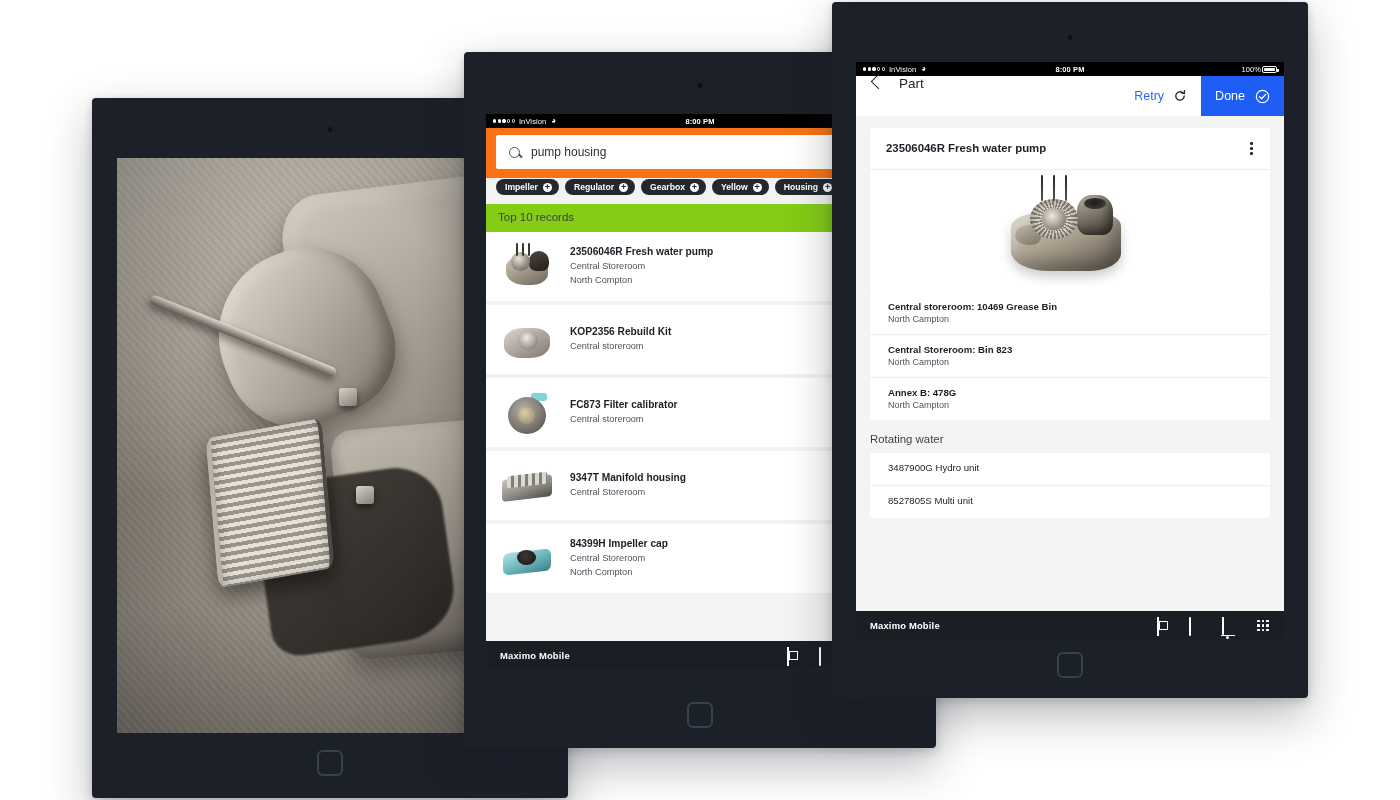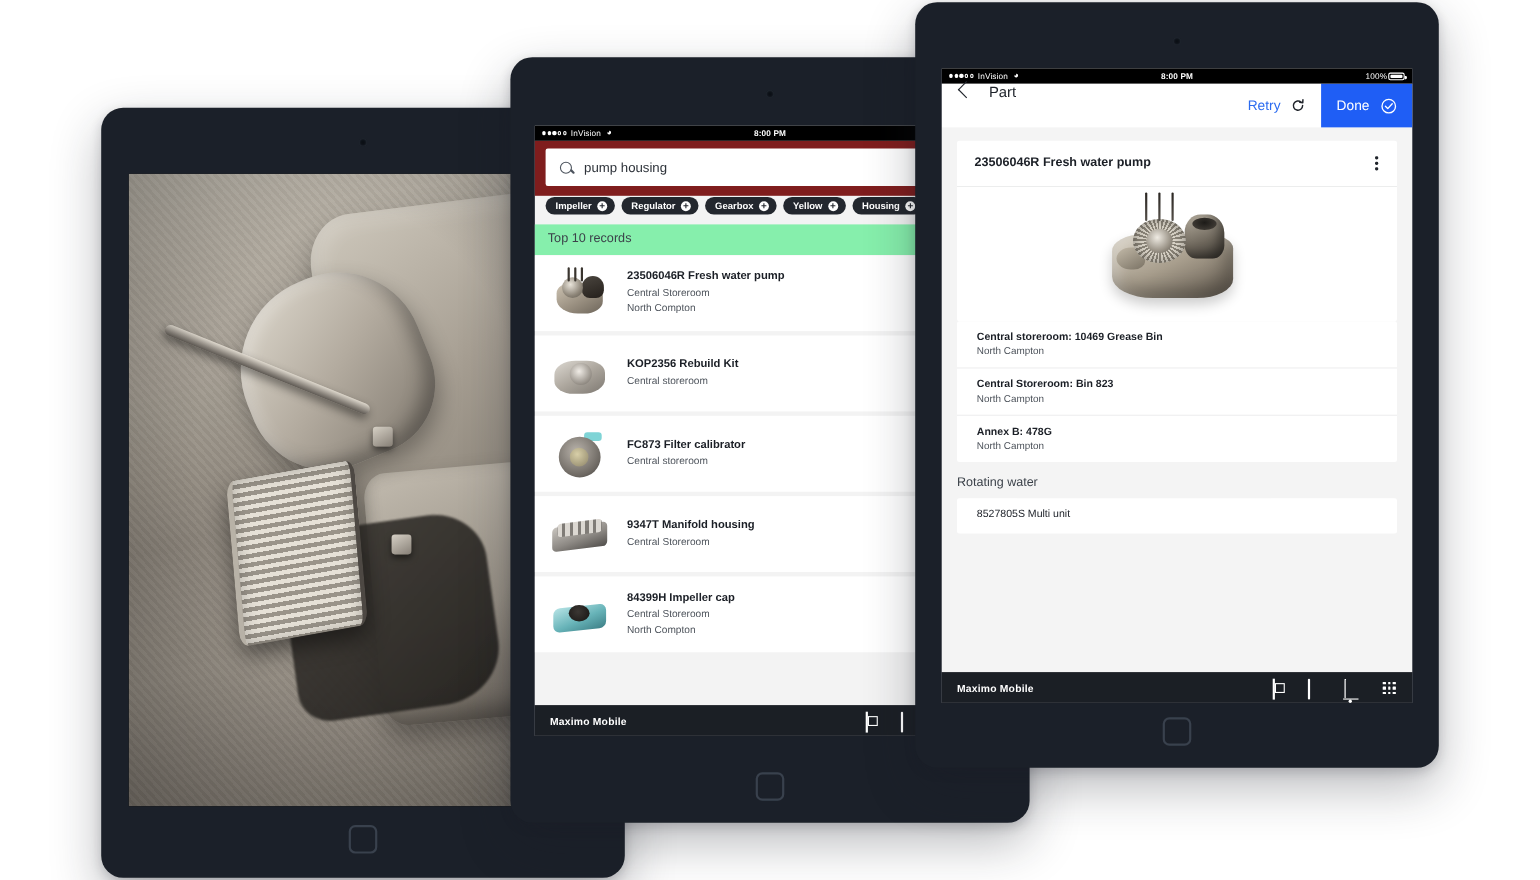--- a/index.html
+++ b/index.html
@@ -8,21 +8,21 @@
     background: #ffffff;
     font-family: "Liberation Sans", sans-serif;
     overflow: hidden;
   }
   .stage { position: relative; width: 1400px; height: 800px; background: #fff; }
 
   
   .tablet {
     position: absolute;
     background: #1b2029;
-    border-radius: 20px;
+    border-radius: 4px;
     box-shadow: 0 18px 45px rgba(25,30,40,.30), 0 3px 10px rgba(25,30,40,.18);
   }
   .tablet .screen {
     position: absolute; overflow: hidden; background: #000;
   }
   .camera {
     position: absolute; width: 7px; height: 7px; border-radius: 50%;
     background: #0c1016; box-shadow: inset 0 0 2px #39414f;
     left: 50%; transform: translateX(-50%);
   }
@@ -134,39 +134,39 @@
   .app { height: 100%; background: #f3f3f3; display: flex; flex-direction: column; }
   .navbar {
     background: #fff; height: 42px; display: flex; align-items: center;
     padding: 0 14px; gap: 14px; border-bottom: 1px solid #e8e8e8; flex: 0 0 auto;
   }
   .back-chevron {
     width: 11px; height: 11px; border-left: 1.8px solid #20242b; border-bottom: 1.8px solid #20242b;
     transform: rotate(45deg); margin-left: 3px;
   }
   .nav-title { font-size: 13.5px; color: #1d2229; font-weight: 400; }
-  .searchwrap { background: #7f1d1d; padding: 7px 10px 9px; flex: 0 0 auto; }
+  .searchwrap { background: #f97316; padding: 7px 10px 9px; flex: 0 0 auto; }
   .searchbar {
     background: #fff; height: 34px; border-radius: 2px; display: flex; align-items: center;
     gap: 11px; padding: 0 13px;
   }
   .mag { width: 11px; height: 11px; border: 1.6px solid #4d545e; border-radius: 50%; position: relative; flex: 0 0 auto; }
   .mag::after { content: ""; position: absolute; width: 5px; height: 1.6px; background: #4d545e; right: -4px; bottom: 0px; transform: rotate(45deg); border-radius: 1px; }
   .search-val { font-size: 12px; color: #2c3views038; color: #2d3239; }
   .chips { display: flex; gap: 6px; padding: 1px 10px 9px; overflow: hidden; flex: 0 0 auto; }
   .chip {
     background: #23272e; color: #fff; border-radius: 11px; height: 16px;
     display: flex; align-items: center; gap: 5px; padding: 0 7px 0 9px;
     font-size: 8.6px; font-weight: 700; white-space: nowrap; flex: 0 0 auto;
   }
   .chip .plus {
     width: 9px; height: 9px; border-radius: 50%; background: #fff; color: #23272e;
     font-size: 9px; line-height: 8.4px; text-align: center; font-weight: 700; flex: 0 0 auto;
   }
-  .listhead { font-size: 11.5px; color: #3c424a; padding: 7px 12px 9px; background: #86efac; flex: 0 0 auto; }
+  .listhead { font-size: 11.5px; color: #3c424a; padding: 7px 12px 9px; background: #84cc16; flex: 0 0 auto; }
   .results { background: #f3f3f3; overflow: hidden; flex: 1 1 auto; }
   .rescard {
     background: #fff; margin: 0 0 4px; padding: 11px 12px; display: flex; gap: 14px; align-items: center;
     min-height: 69px;
   }
   .thumb { width: 58px; height: 44px; flex: 0 0 auto; position: relative; }
   .rtext { min-width: 0; }
   .rtitle { font-size: 10.2px; font-weight: 700; color: #1b1f26; margin-bottom: 3px; }
   .rsub { font-size: 9.2px; color: #4e545c; line-height: 1.5; }
 
@@ -529,20 +529,23 @@
             </div>
             <div class="prow">
               <div class="l1">Annex B: 478G</div>
               <div class="l2">North Campton</div>
             </div>
           </div>
 
           <div class="sect-label">Rotating water</div>
           <div class="plist">
             <div class="prow single">
+              <div class="l1">3487900G Hydro unit</div>
+            </div>
+            <div class="prow single">
               <div class="l1">8527805S Multi unit</div>
             </div>
           </div>
 
           <div class="spacer-fill"></div>
         </div>
 
         <div class="appfooter">
           <span class="brand">Maximo Mobile</span>
           <div class="ficons">

